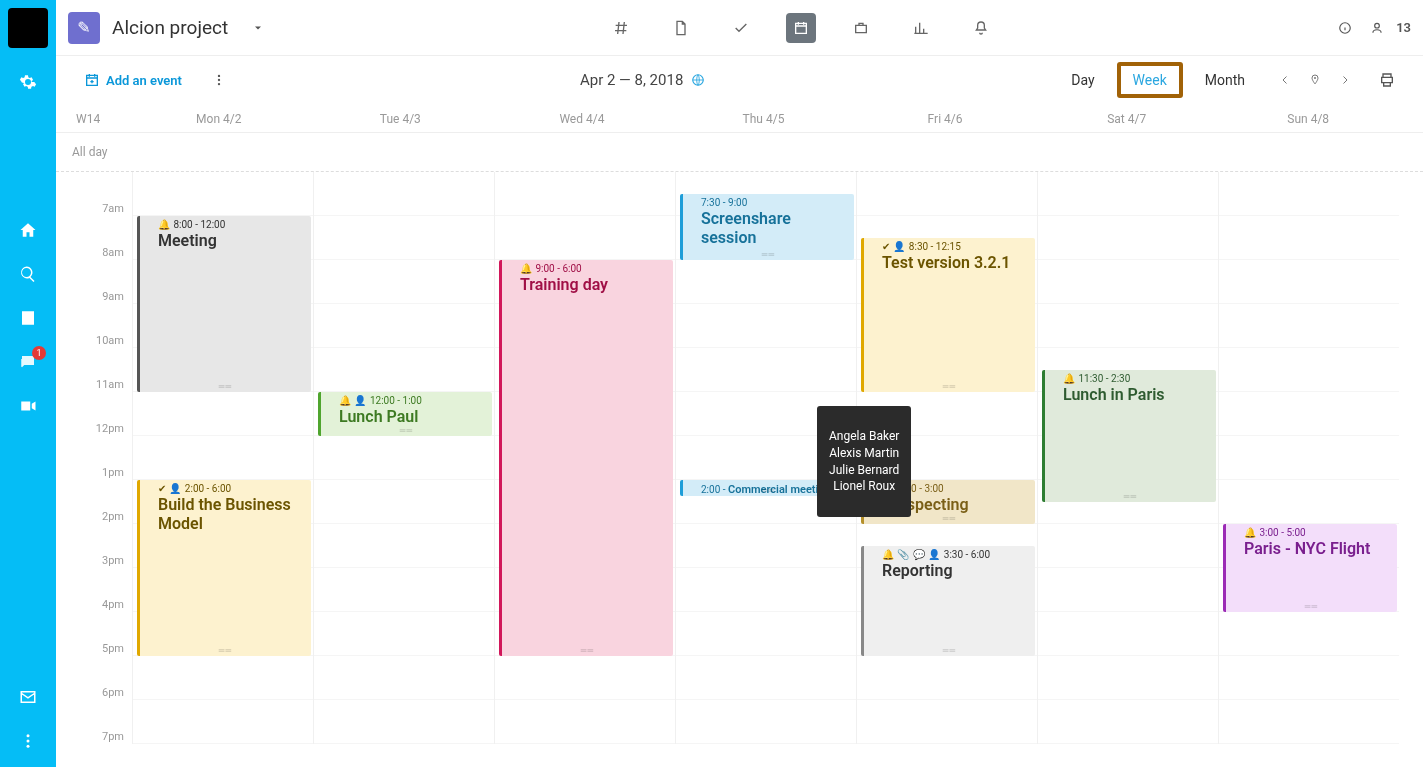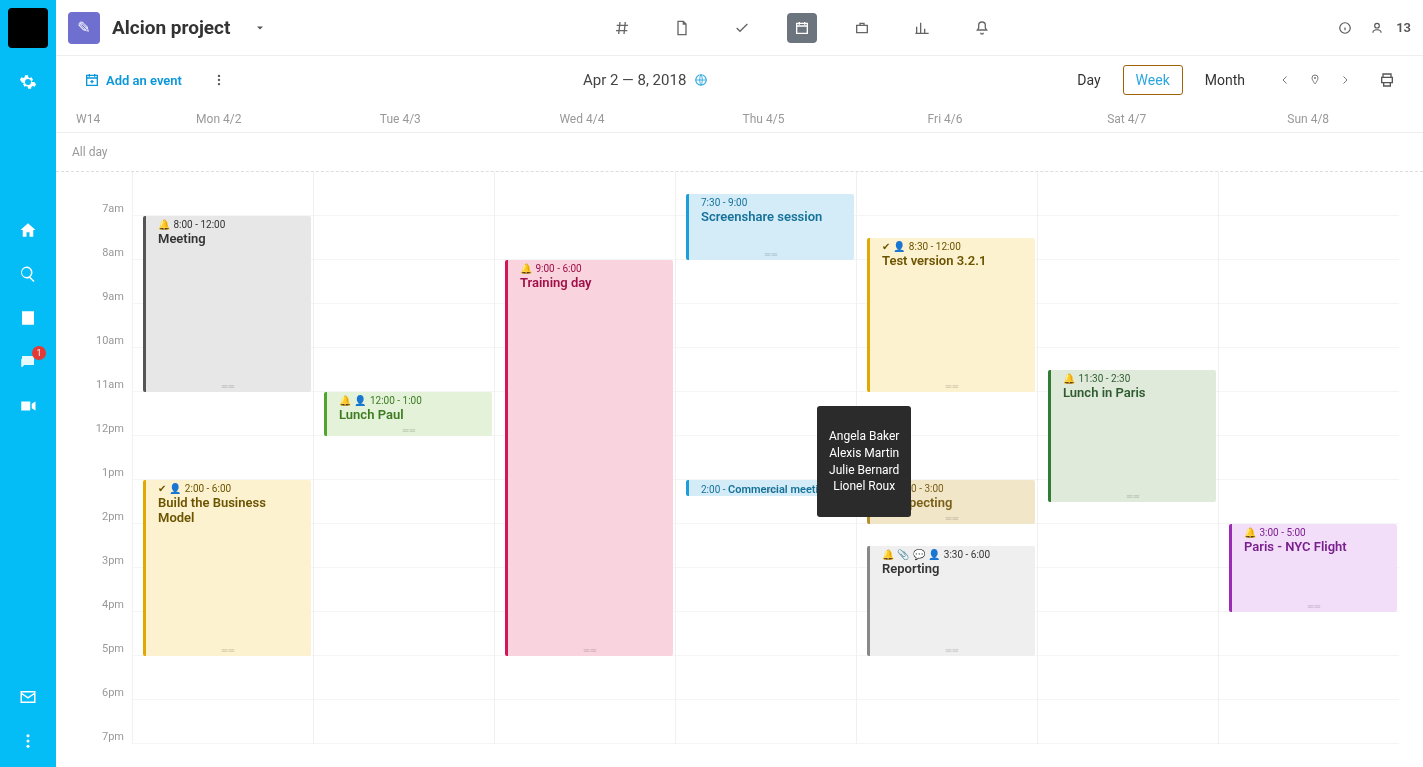--- a/index.html
+++ b/index.html
@@ -13,58 +13,58 @@
 .sidebar-icon svg { width: 18px; height: 18px; fill: #fff; }
 .badge { position: absolute; top: -6px; right: -8px; background: #e53935; color: #fff; font-size: 9px; border-radius: 8px; min-width: 14px; height: 14px; display: flex; align-items: center; justify-content: center; padding: 0 3px; }
 .sidebar-spacer { flex: 1; }
 
 
 .main { flex: 1; display: flex; flex-direction: column; background: #fff; }
 
 
 .topbar { height: 56px; display: flex; align-items: center; padding: 0 12px; gap: 12px; border-bottom: 1px solid #eee; }
 .proj-tile { width: 32px; height: 32px; background: #6f6fcf; border-radius: 4px; display: flex; align-items: center; justify-content: center; color: #fff; font-size: 16px; }
-.proj-title { font-size: 19px; font-weight: 700; display: flex; align-items: center; gap: 24px; cursor: pointer; }
+.proj-title { font-size: 19px; font-weight: 400; display: flex; align-items: center; gap: 24px; cursor: pointer; }
 .topbar-center { flex: 1; display: flex; justify-content: center; gap: 30px; }
 .topbar-btn { width: 30px; height: 30px; display: flex; align-items: center; justify-content: center; cursor: pointer; border-radius: 4px; color: #666; }
 .topbar-btn.active { background: #6c757d; color: #fff; }
 .topbar-btn svg { width: 16px; height: 16px; fill: currentColor; }
 .topbar-right { display: flex; align-items: center; gap: 18px; color: #555; }
 .user-count { display: flex; align-items: center; gap: 12px; font-weight: 600; }
 
 
 .subbar { height: 48px; display: flex; align-items: center; padding: 0 28px; gap: 16px; }
 .add-event { color: #0a97d9; font-weight: 600; cursor: pointer; display: flex; align-items: center; gap: 6px; }
 .subbar-center { flex: 1; display: flex; justify-content: center; align-items: center; gap: 8px; color: #444; font-size: 15px; }
 .view-switch { display: flex; align-items: center; gap: 10px; }
 .view-btn { padding: 6px 12px; cursor: pointer; color: #333; border-radius: 3px; font-size: 14px; }
-.view-btn.active { border: 1px solid #a16207; color: #2ba7e0; }
+.view-btn.active { border: 4px solid #a16207; color: #2ba7e0; }
 .nav-icons { display: flex; gap: 18px; align-items: center; color: #777; margin-left: 12px; }
 .nav-icons span, .nav-icons svg { cursor: pointer; }
 
 
 .cal-header { display: grid; grid-template-columns: 60px repeat(7, 1fr); padding: 8px 24px 6px 12px; color: #999; font-size: 12px; border-bottom: 1px solid #eee; }
 .cal-header > div { text-align: center; }
 .cal-header > div:first-child { text-align: left; padding-left: 8px; }
 
 
 .allday { display: grid; grid-template-columns: 60px repeat(7, 1fr); padding: 12px 24px 12px 16px; color: #999; font-size: 12px; border-bottom: 1px dashed #ddd; }
 .allday > div:first-child { padding-left: 0; }
 
 
 .cal-body { flex: 1; overflow-y: auto; padding: 0 24px 0 16px; position: relative; }
 .cal-grid { display: grid; grid-template-columns: 60px repeat(7, 1fr); position: relative; }
 .time-col { }
 .time-slot { height: 44px; font-size: 11px; color: #999; text-align: right; padding-right: 8px; padding-top: 30px; }
 .day-col { position: relative; border-left: 1px solid #f0f0f0; }
 .day-col::before { content: ''; position: absolute; inset: 0; background: repeating-linear-gradient(to bottom, transparent 0, transparent 43px, #f5f5f5 43px, #f5f5f5 44px); }
 
-.event { position: absolute; left: 10px; right: 2px; border-left: 3px solid; border-radius: 2px; padding: 3px 12px; font-size: 11px; overflow: hidden; cursor: pointer; }
+.event { position: absolute; left: 4px; right: 2px; border-left: 3px solid; border-radius: 2px; padding: 3px 18px; font-size: 11px; overflow: hidden; cursor: pointer; }
 .event .ev-time { font-size: 10px; display: flex; align-items: center; gap: 3px; }
-.event .ev-title { font-weight: 600; font-size: 13px; margin-top: 1px; }
+.event .ev-title { font-weight: 600; font-size: 16px; margin-top: 1px; }
 .ev-handle { position: absolute; bottom: 1px; left: 50%; transform: translateX(-50%); color: rgba(0,0,0,0.25); font-size: 8px; letter-spacing: 1px; }
 
 .tooltip { position: absolute; background: #2b2b2b; color: #fff; padding: 22px 12px; border-radius: 3px; font-size: 12px; z-index: 50; text-align: center; line-height: 1.4; }
 svg { display: block; }
 </style>
 </head>
 <body>
 
 <div class="app">
   <div class="sidebar">
@@ -318,21 +318,21 @@
             <span style="font-weight:600">Commercial meeting</span>
             <div class="ev-handle">══</div>
           </div>
         </div>
 
         <div class="day-col">
           <div class="event" style="top:66px;height:154px;background:#fdf2cf;border-color:#e0a800;color:#6b5400">
             <div class="ev-time">
                 <span>✔</span>
                 <span>👤</span>
-                <span>8:30 - 12:00</span>
+                <span>8:30 - 12:15</span>
               </div>
             <div class="ev-title">Test version 3.2.1</div>
             <div class="ev-handle">══</div>
           </div>
           <div class="event" style="top:308px;height:44px;background:#f1e6c8;border-color:#b5902a;color:#7a5f17">
             <div class="ev-time">
                 <span>👤</span>
                 <span>2:00 - 3:00</span>
               </div>
             <div class="ev-title">Prospecting</div>

